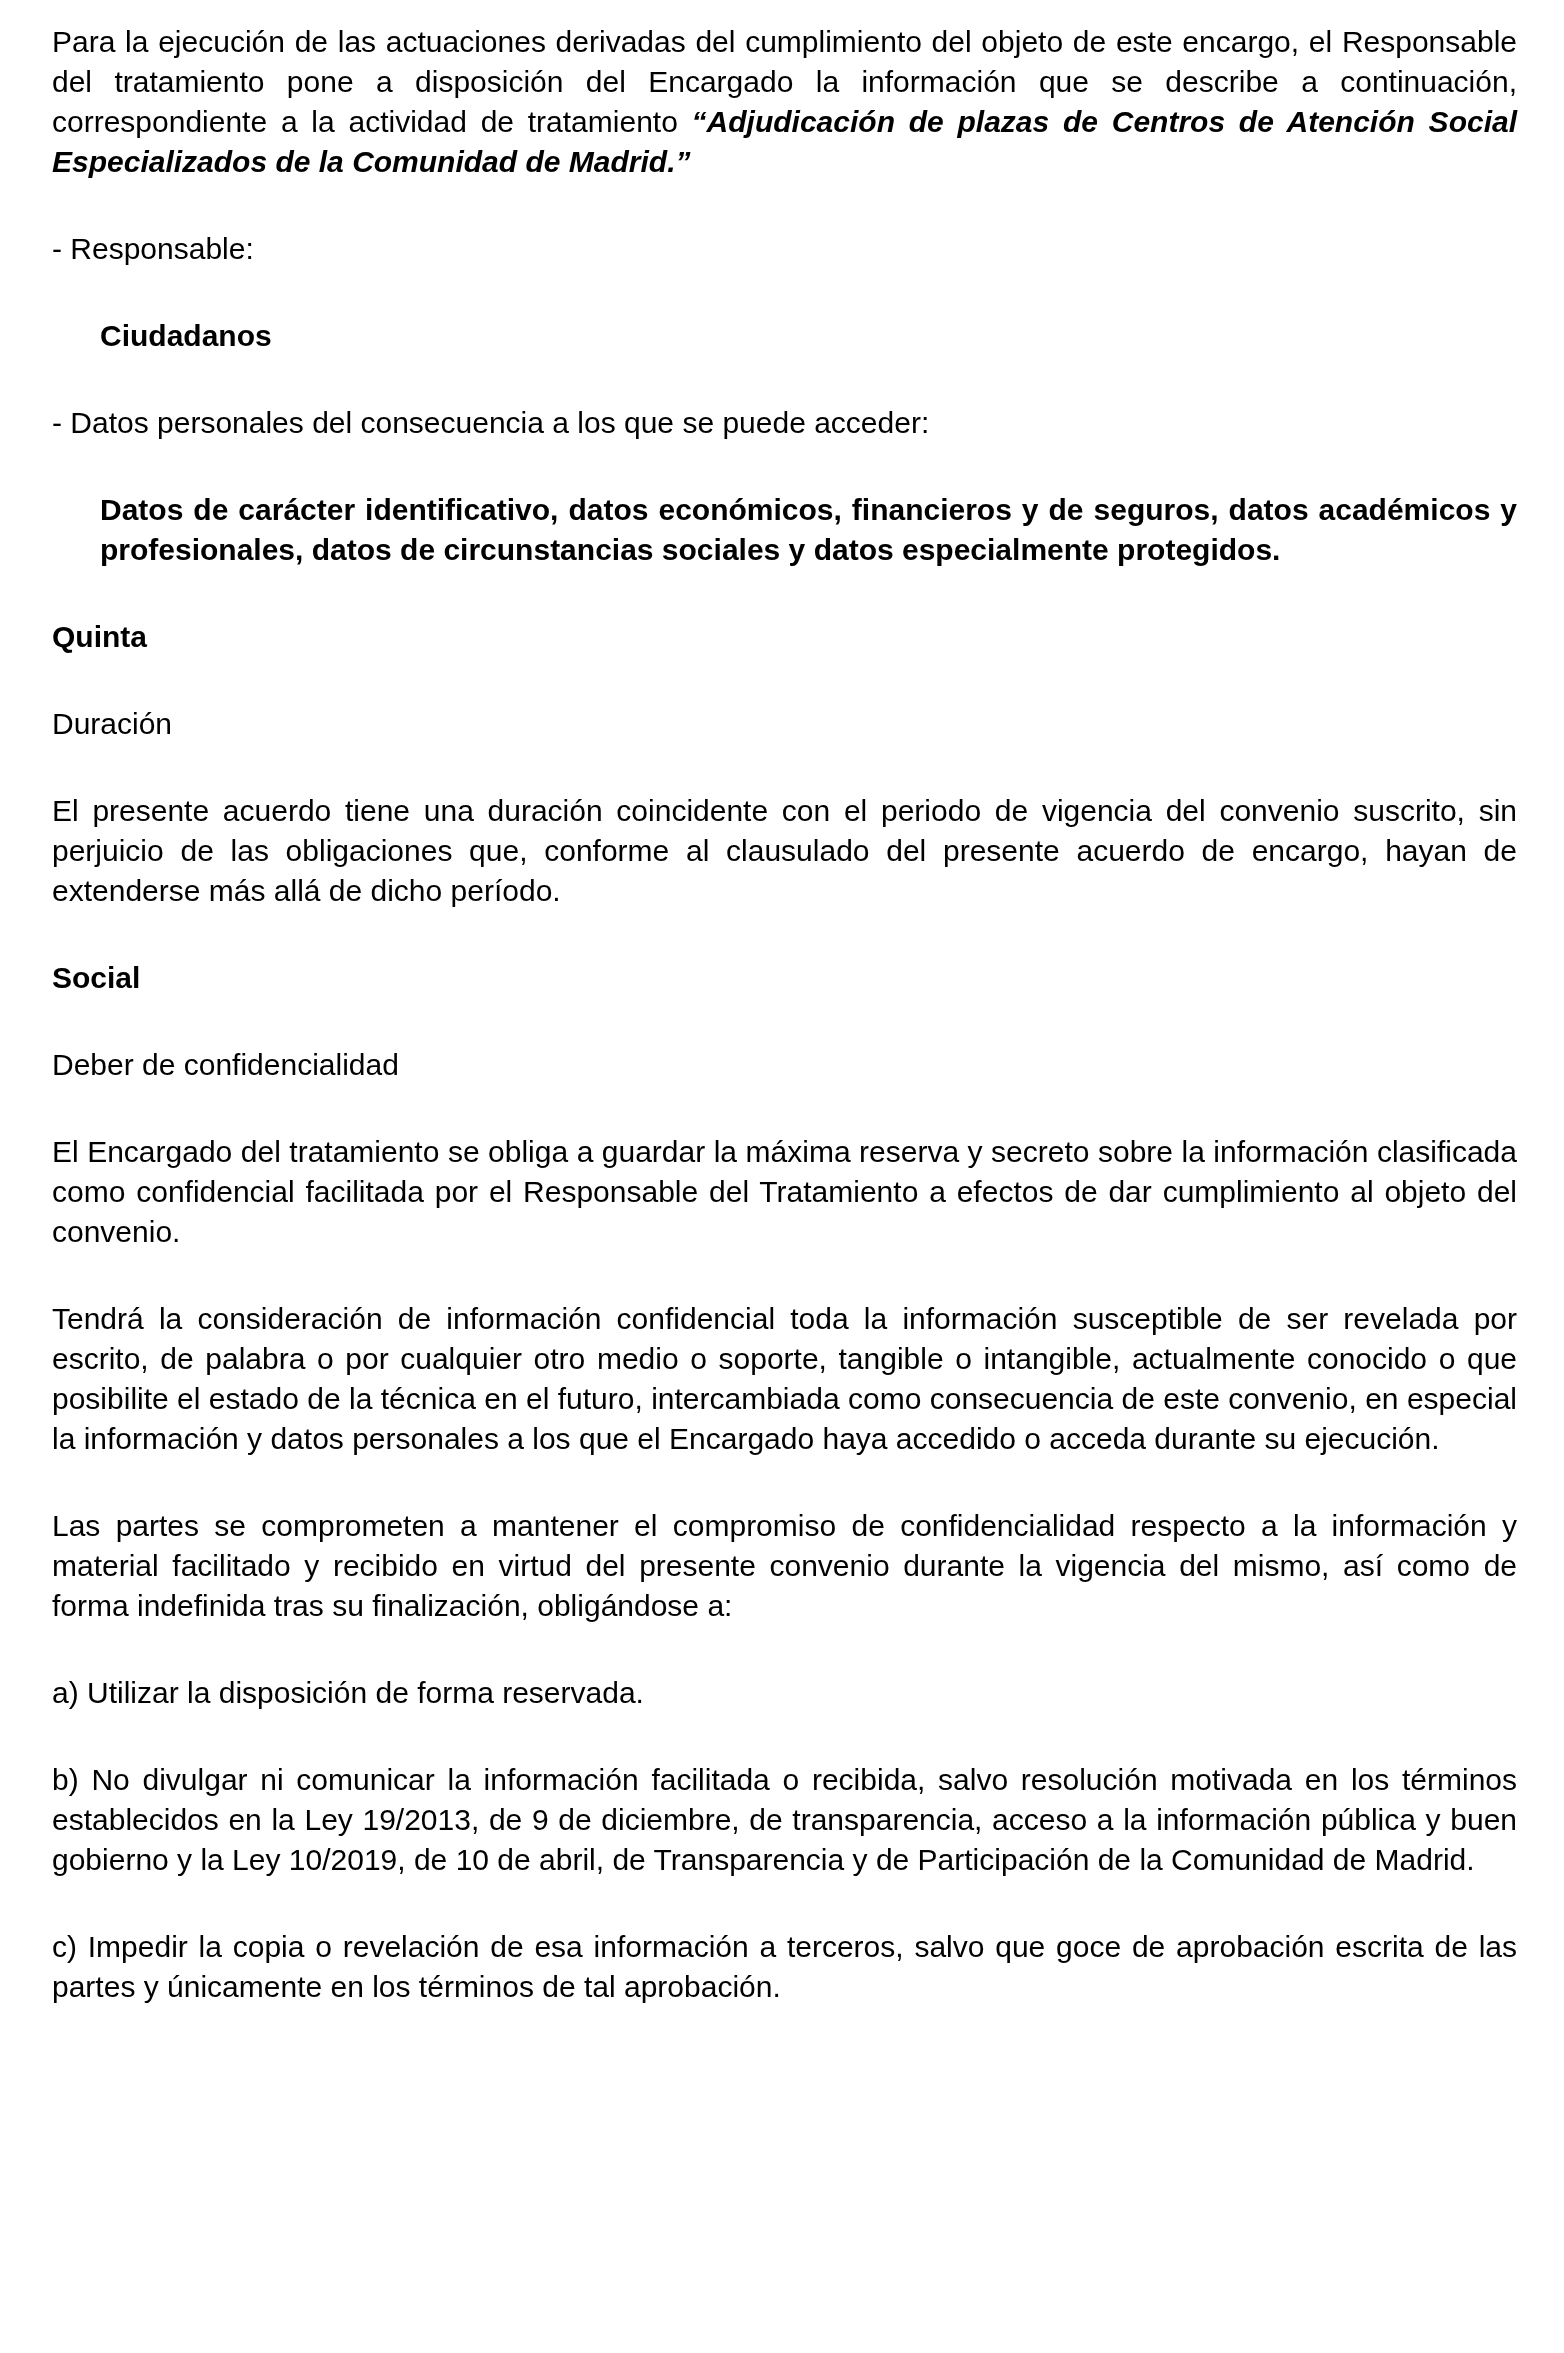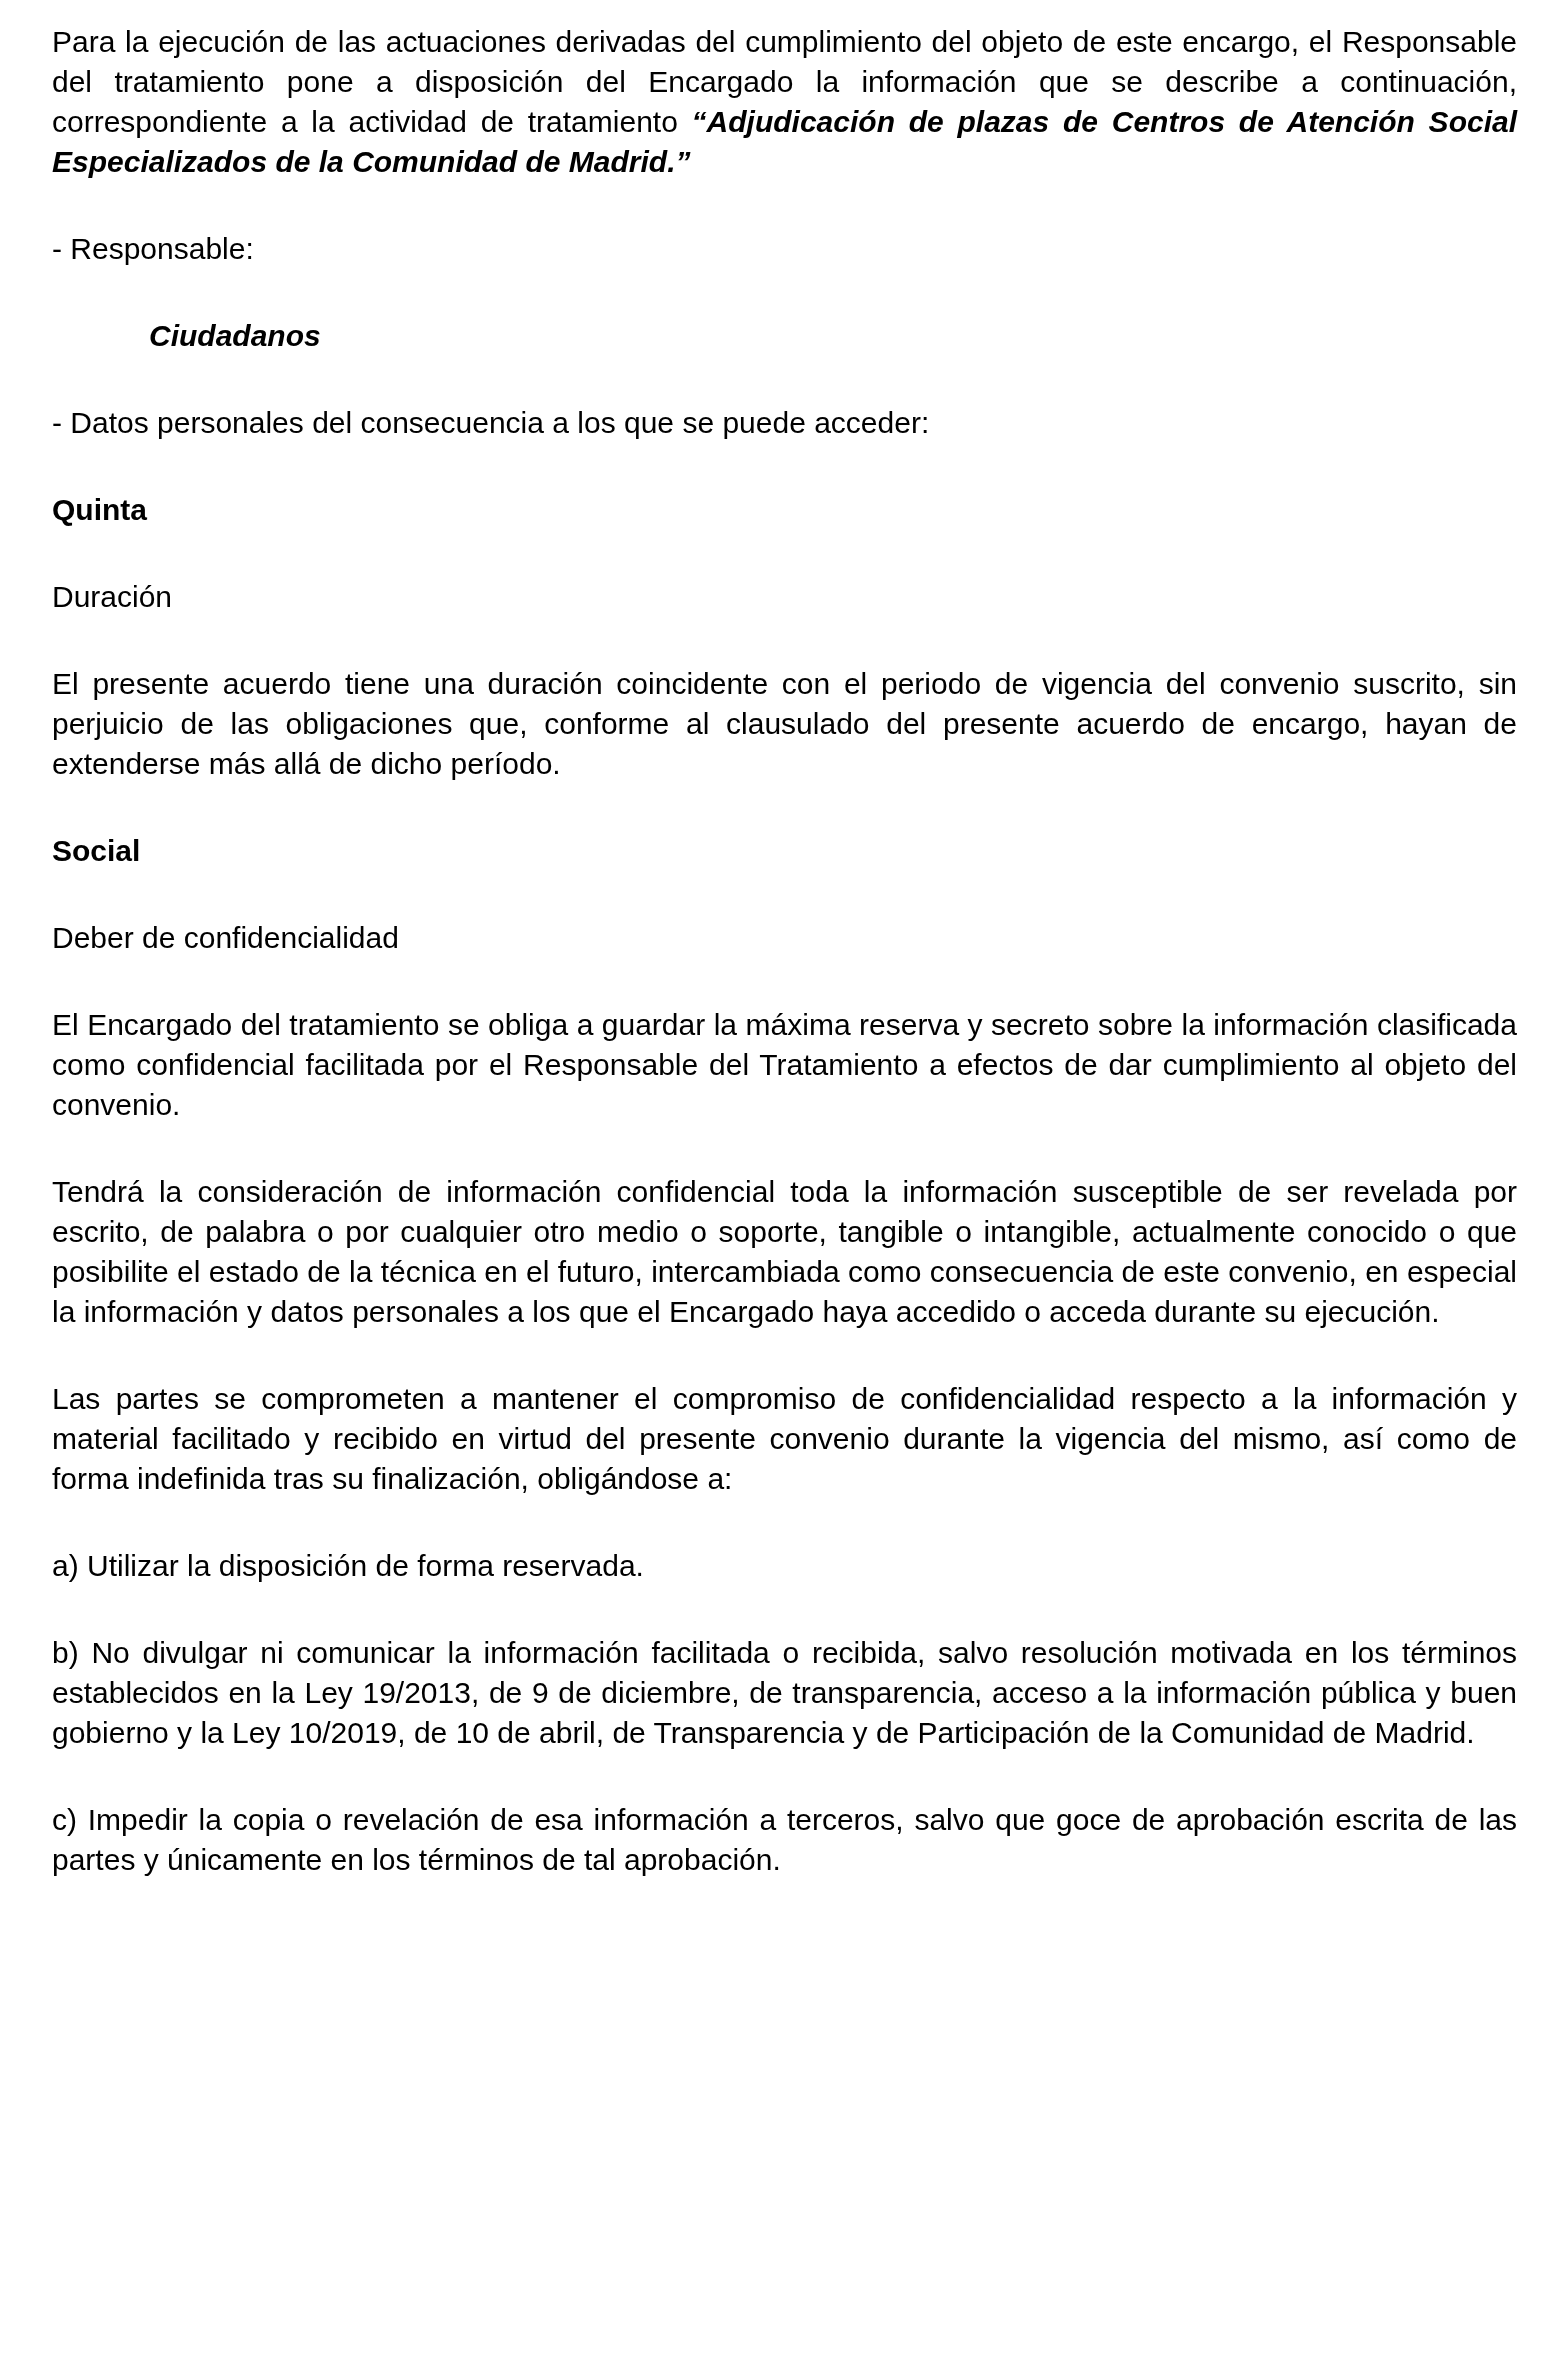--- a/index.html
+++ b/index.html
@@ -23,22 +23,21 @@
   }
   .para {
     margin: 0 0 47px 0;
     font-size: 30px;
     line-height: 40px;
     text-align: justify;
     font-weight: normal;
     font-style: normal;
   }
   .indent {
-    margin-left: 97px;
-    font-style: italic;
+    margin-left: 48px;
   }
   .bold {
     font-weight: bold;
   }
   .em-bold-italic {
     font-weight: bold;
     font-style: italic;
   }
 </style>
 </head>
@@ -47,20 +46,21 @@
 <div class="page">
 
   <p class="para"><span>Para la ejecución de las actuaciones derivadas del cumplimiento del objeto de este encargo, el Responsable del tratamiento pone a disposición del Encargado la información que se describe a continuación, correspondiente a la actividad de tratamiento </span><span class="em-bold-italic">“Adjudicación de plazas de Centros de Atención Social Especializados de la Comunidad de Madrid.”</span></p>
 
   <p class="para">- Responsable:</p>
 
   <p class="para indent bold">Ciudadanos</p>
 
   <p class="para">- Datos personales del consecuencia a los que se puede acceder:</p>
 
+  <p class="para indent bold">Datos de carácter identificativo, datos económicos, financieros y de seguros, datos académicos y profesionales, datos de circunstancias sociales y datos especialmente protegidos.</p>
 
   <p class="para bold">Quinta</p>
 
   <p class="para">Duración</p>
 
   <p class="para">El presente acuerdo tiene una duración coincidente con el periodo de vigencia del convenio suscrito, sin perjuicio de las obligaciones que, conforme al clausulado del presente acuerdo de encargo, hayan de extenderse más allá de dicho período.</p>
 
   <p class="para bold">Social</p>
 
   <p class="para">Deber de confidencialidad</p>

